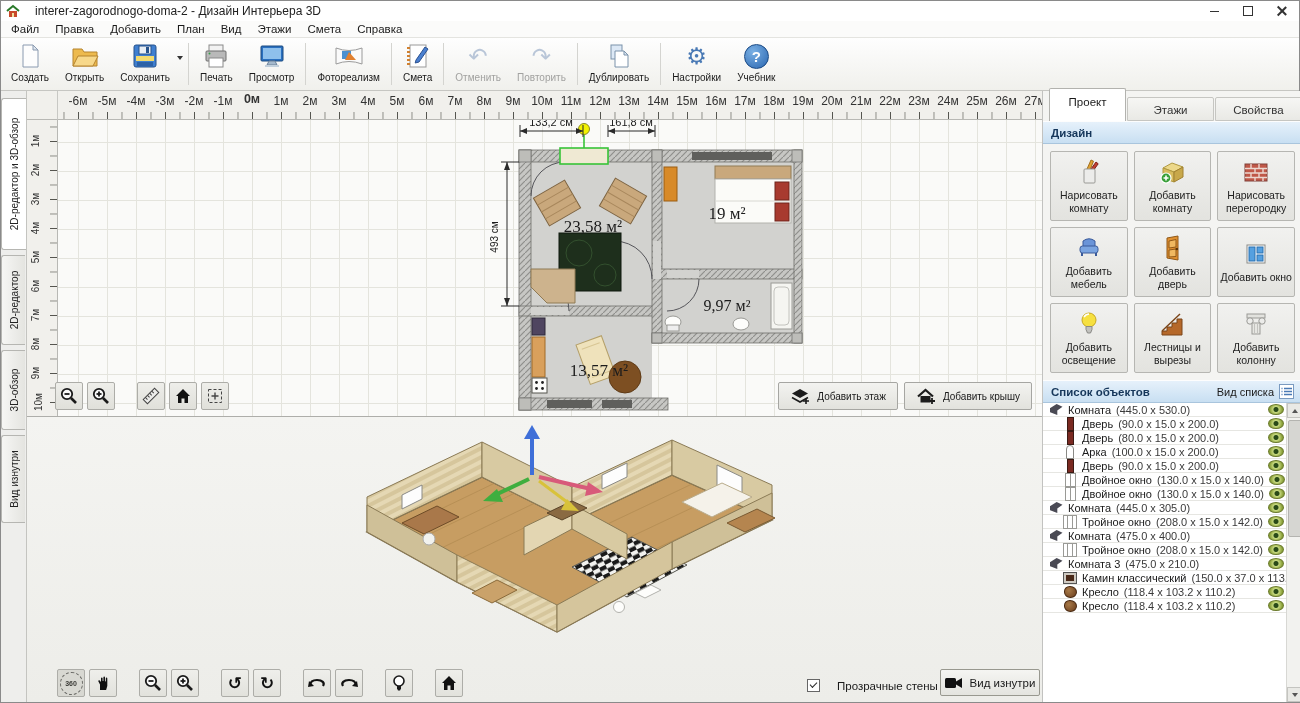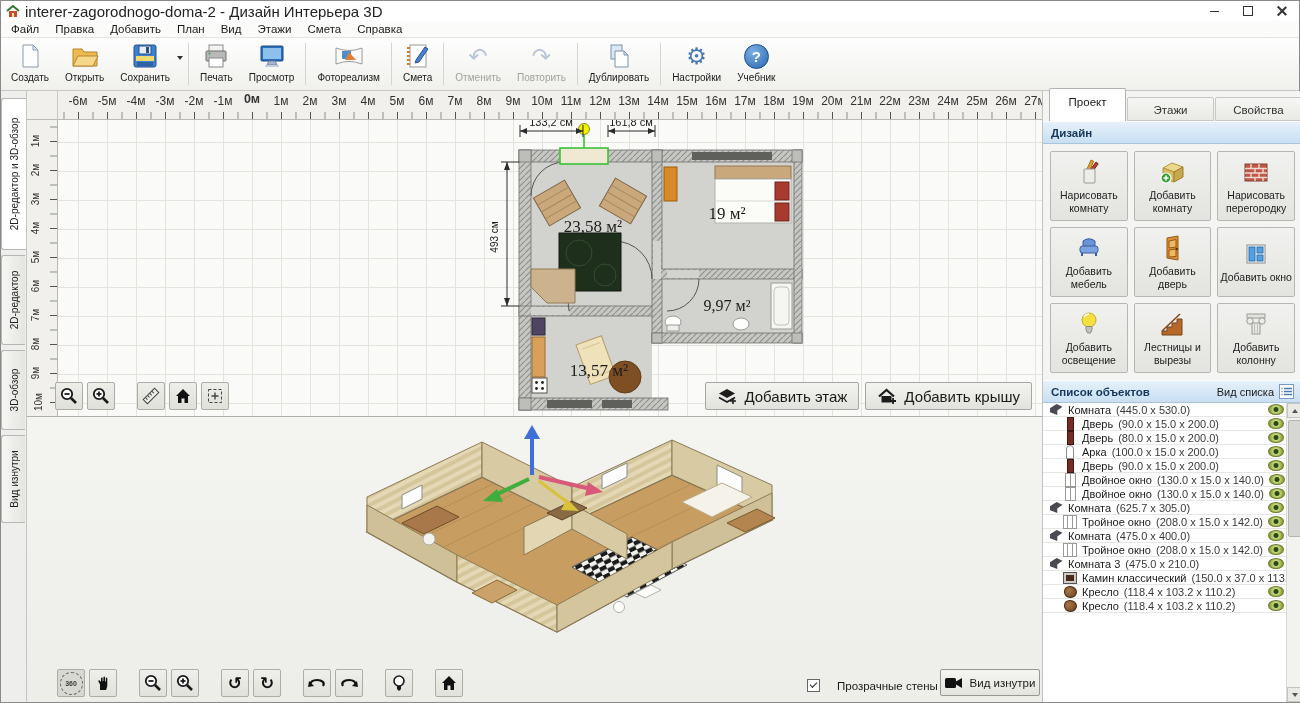--- a/index.html
+++ b/index.html
@@ -2,21 +2,21 @@
 <html><head>
 <meta charset="utf-8">
 <style>
   html,body{margin:0;padding:0}
   body{width:1300px;height:703px;position:relative;overflow:hidden;
        font-family:"Liberation Sans","DejaVu Sans",sans-serif;font-size:11px;color:#1a1a1a;background:#fff}
   .win{position:absolute;inset:0;border:1px solid #8a8a8a;box-sizing:border-box;display:flex;flex-direction:column}
 
   
   #titlebar{height:20px;flex:0 0 20px;display:flex;align-items:center;background:#fff;padding-left:5px}
-  #titlebar .ttl{margin-left:5px;font-size:15px;color:#222;white-space:nowrap}
+  #titlebar .ttl{margin-left:15px;font-size:12px;color:#222;white-space:nowrap}
   .wctrls{margin-left:auto;display:flex;height:100%}
   .wc{width:34px;display:flex;align-items:center;justify-content:center}
   .wc-min i{display:block;width:9px;border-bottom:1px solid #333}
   .wc-max i{display:block;width:8px;height:8px;border:1px solid #333}
   .wc-close i{position:relative;width:10px;height:10px;display:block}
   .wc-close i::before,.wc-close i::after{content:"";position:absolute;left:4px;top:-1px;width:1.5px;height:12px;background:#333}
   .wc-close i::before{transform:rotate(45deg)}.wc-close i::after{transform:rotate(-45deg)}
 
   
   #menubar{height:16px;flex:0 0 16px;display:flex;align-items:center;background:#fbfbfa;padding-left:2px}
@@ -76,21 +76,21 @@
   .vticks{position:absolute;right:0;top:0;bottom:0;width:7px;
           background-image:linear-gradient(#55554f 1px,transparent 1px),linear-gradient(#8a8a84 1px,transparent 1px);
           background-size:100% 29px,100% 14.5px;background-position:0 22px,0 7.5px}
   .corner{position:absolute;left:0;top:0;width:30px;height:28px;background:#f1f0ec;z-index:4;border-right:1px solid #c8c8c4;border-bottom:1px solid #b8b8b4}
   #plansvg{position:absolute;left:0;top:0;z-index:2;pointer-events:none}
   .fbtns{position:absolute;left:28px;bottom:6px;display:flex;align-items:center;z-index:5}
   .fbtn{width:28px;height:28px;background:linear-gradient(#eeeeea,#e0e0da);border:1px solid #adada8;border-radius:2px;
         display:flex;align-items:center;justify-content:center;margin-right:4px;box-sizing:border-box}
   .gap18{width:18px}
   .addbtns{position:absolute;right:10px;bottom:6px;display:flex;gap:6px;z-index:5}
-  .addbtn{height:26px;display:flex;align-items:center;gap:7px;padding:0 11px;font-size:15px;
+  .addbtn{height:26px;display:flex;align-items:center;gap:7px;padding:0 11px;font-size:10px;
           background:linear-gradient(#f3f3f0,#e2e2dd);border:1px solid #a6a6a2;border-radius:2px}
 
   
   #view3d{height:290px;flex:1;position:relative;background:linear-gradient(#f4f4f1,#edede9);overflow:hidden}
   .t3bar{position:absolute;left:30px;bottom:5px;display:flex;align-items:center;z-index:5}
   .t3{width:28px;height:28px;background:linear-gradient(#efefeb,#e2e2dc);border:1px solid #adada8;border-radius:2px;
       display:flex;align-items:center;justify-content:center;margin-right:4px;box-sizing:border-box}
   .t3.active{background:#d8d8d2}
   .deg360{width:21px;height:21px;border:1.6px dashed #6a6a66;border-radius:50%;font-size:7px;font-weight:bold;color:#3a3a36;
           display:flex;align-items:center;justify-content:center}
@@ -844,21 +844,21 @@
             <div class="orow child">
               <span class="oicon ico-window2"></span>
               <span class="olabel">Двойное окно</span>
               <span class="odims">(130.0 x 15.0 x 140.0)</span>
               <span class="eye"></span>
             </div>
 
             <div class="orow root">
               <span class="oicon ico-room"></span>
               <span class="olabel">Комната</span>
-              <span class="odims">(625.7 x 305.0)</span>
+              <span class="odims">(445.0 x 305.0)</span>
               <span class="eye"></span>
             </div>
 
             <div class="orow child">
               <span class="oicon ico-window3"></span>
               <span class="olabel">Тройное окно</span>
               <span class="odims">(208.0 x 15.0 x 142.0)</span>
               <span class="eye"></span>
             </div>
 

